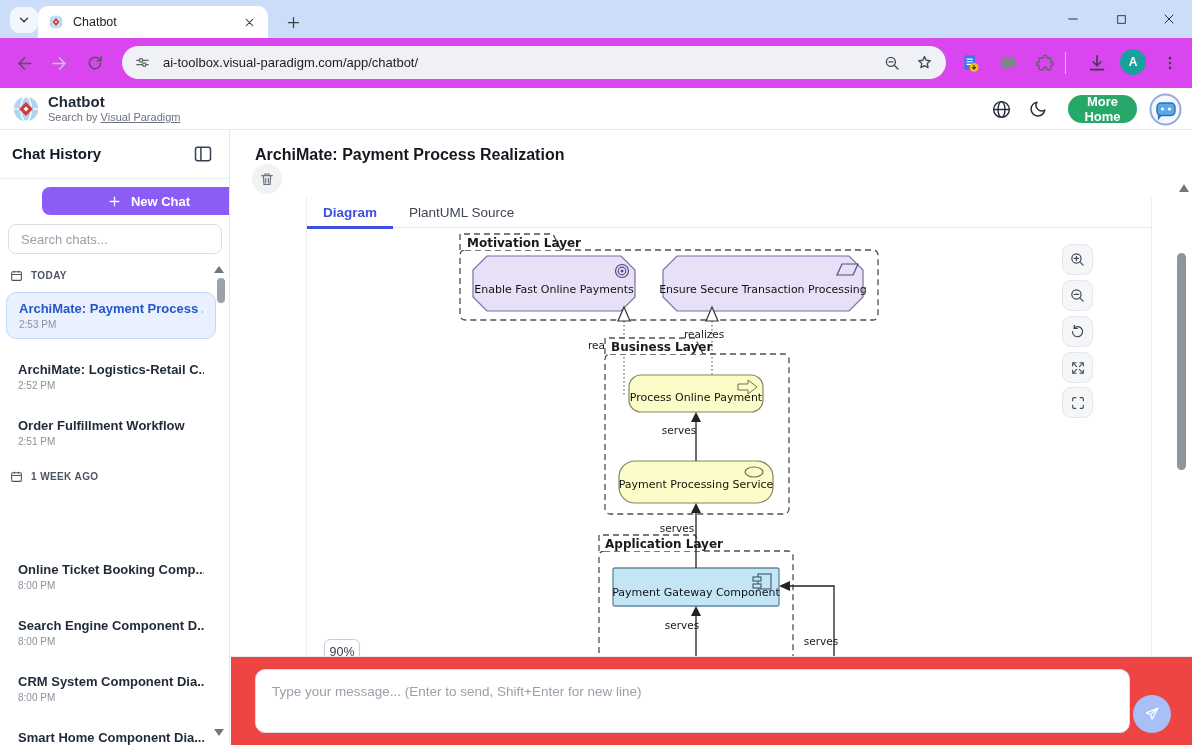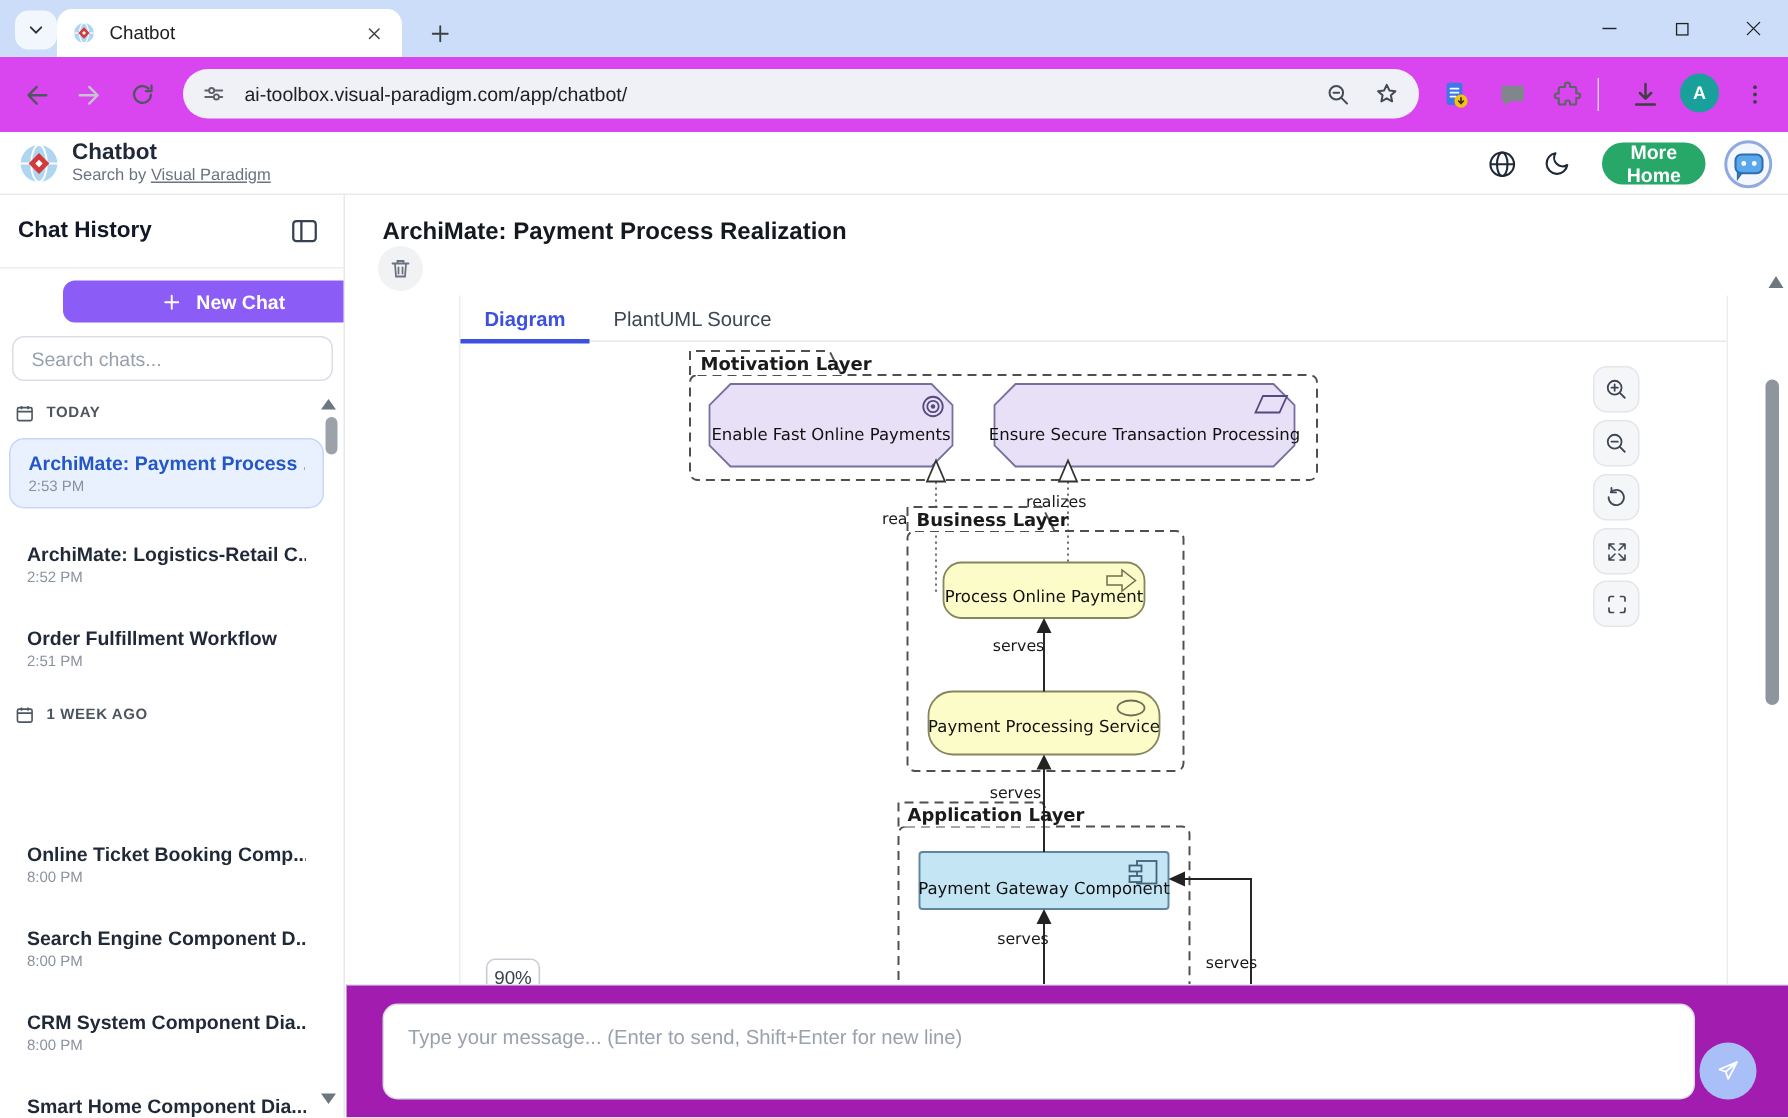--- a/index.html
+++ b/index.html
@@ -88,21 +88,21 @@
   .zoom-badge { position:absolute; left:17px; top:442px; width:36px; height:25px; background:#fff;
                 border:1px solid #C9CDD4; border-radius:6px; font-size:12.5px; color:#3A424E;
                 display:flex; align-items:center; justify-content:center; box-shadow:0 1px 2px rgba(0,0,0,.06); }
   .fbtn { position:absolute; left:755px; width:31px; height:31px; background:#F5F6F8;
           border:1px solid #E3E6EA; border-radius:9px; display:flex; align-items:center; justify-content:center; }
   .main-scroll-up { position:absolute; left:1179px; top:184px; width:0; height:0;
                     border-left:5px solid transparent; border-right:5px solid transparent; border-bottom:8px solid #707780; }
   .main-thumb { position:absolute; left:1177px; top:253px; width:9px; height:217px; background:#8F959C; border-radius:4.5px; }
 
   
-  .composer { position:absolute; left:231px; top:656px; width:961px; height:89px; background:#a21caf;
+  .composer { position:absolute; left:231px; top:656px; width:961px; height:89px; background:#ef4444;
               border-top:1px solid #E6E8EC; }
   .msg-input { position:absolute; left:24px; top:12px; width:875px; height:64px; border:1.5px solid #D8DCE3;
                border-radius:10px; resize:none; outline:none; font-size:13.5px; color:#374151;
                font-family:"Liberation Sans",sans-serif; padding:14px 16px; }
   .msg-input::placeholder { color:#9AA1AC; }
   .send-btn { position:absolute; left:902px; top:38px; width:38px; height:38px; border-radius:50%;
               background:#A9BFF8; border:none; display:flex; align-items:center; justify-content:center; }
 
   svg.ic { display:block; }
 </style>

